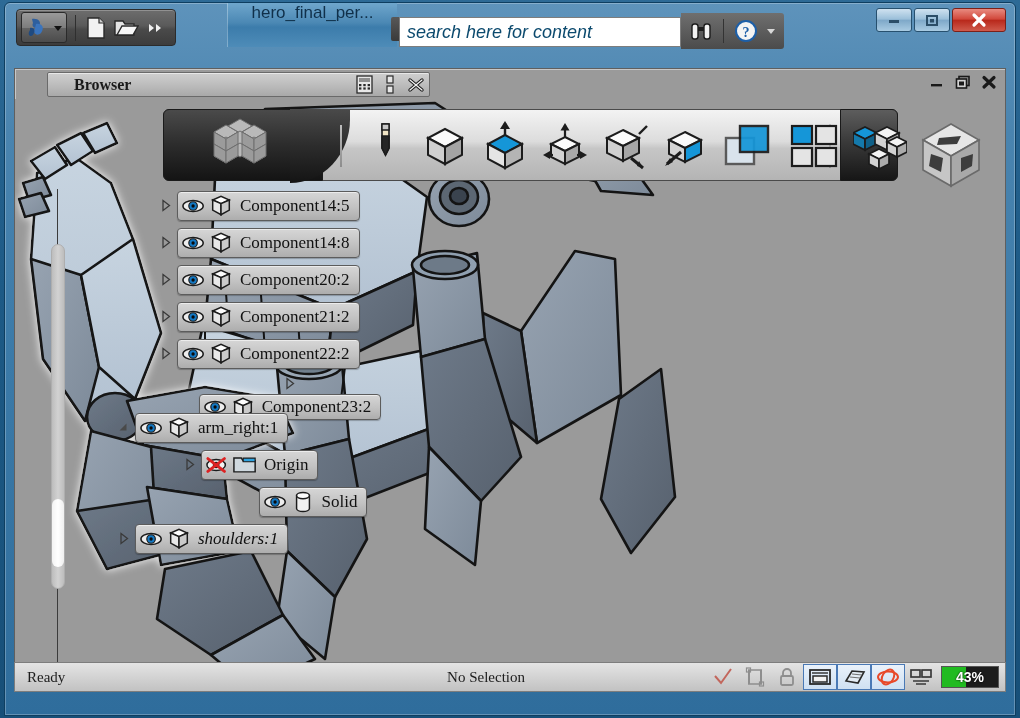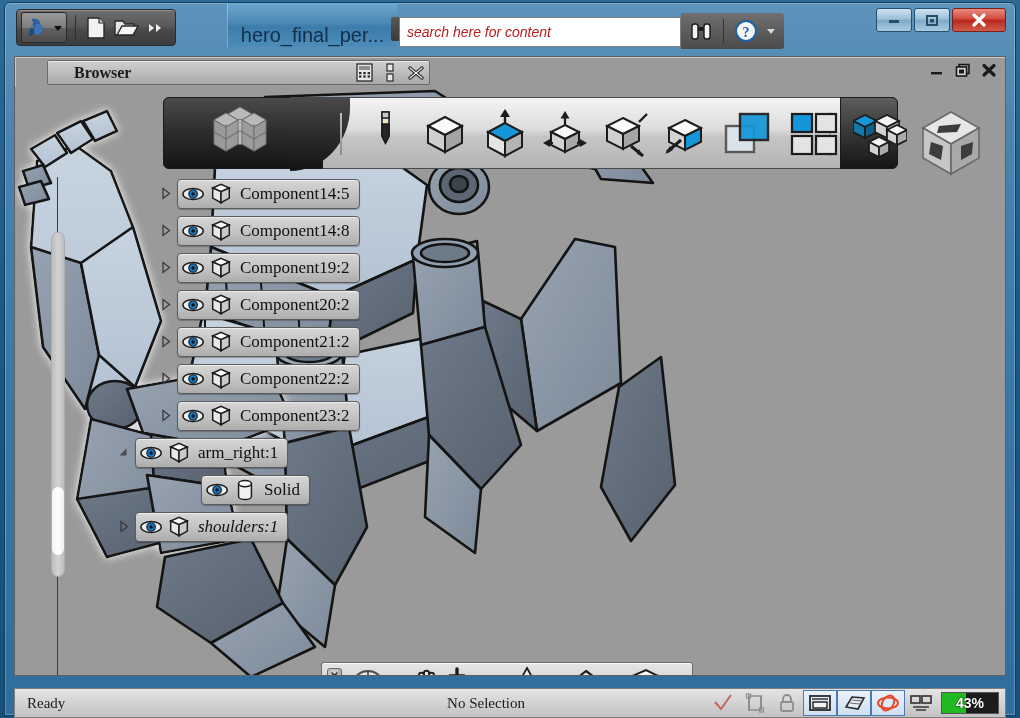--- a/index.html
+++ b/index.html
@@ -43,35 +43,35 @@
     cursor:pointer;
   }
   .qat-sep { width:1px; height:26px; background:#2f2f2f; margin:0 5px; }
   .qat-icon {
     width:30px; height:30px; display:flex; align-items:center; justify-content:center;
     cursor:pointer;
   }
   .title-tab {
     position:absolute; left:222px; top:0px; width:170px; height:44px;
     background: linear-gradient(180deg,#6fa6cc 0%,#4b88b4 45%,#3c7cab 55%,#4e8cb8 100%);
-    display:flex; align-items:flex-end; justify-content:center;
-    font-size:20px; color:#10304a; font-weight:400;
+    display:flex; align-items:flex-start; justify-content:center;
+    font-size:17px; color:#10304a; font-weight:400;
     border-left:1px solid rgba(255,255,255,.3);
   }
   .title-arrow {
     position:absolute; left:386px; top:14px; width:22px; height:24px;
     background: linear-gradient(180deg,#585858,#3a3a3a);
     display:flex; align-items:center; justify-content:center;
     border-radius:2px; cursor:pointer;
   }
   .searchbox {
     position:absolute; left:394px; top:14px; width:282px; height:30px;
     background:#fff; border:1px solid #7d7d7d;
     display:flex; align-items:center; padding-left:7px;
-    font-style:italic; font-size:14px; color:#b91c1c;
+    font-style:italic; font-size:18px; color:#0c4a6e;
   }
   .search-tools {
     position:absolute; left:676px; top:10px; height:36px;
     display:flex; align-items:center;
     background: linear-gradient(180deg,#6f6f6f,#4b4b4b);
     border-radius:0 3px 3px 0; padding:0 6px; gap:4px;
   }
   .mini-sep { width:1px; height:24px; background:#333; margin:0 4px;}
   .tb-mini { width:28px; height:28px; display:flex; align-items:center; justify-content:center; cursor:pointer;}
   .wincontrols { position:absolute; right:9px; top:5px; display:flex; gap:2px; }
@@ -81,21 +81,21 @@
     display:flex; align-items:center; justify-content:center; cursor:pointer;
   }
   .wc.close {
     width:54px;
     background: linear-gradient(180deg,#e88b80 0%,#d2493c 45%,#b9291c 52%,#cf5a4c 100%);
     border-color:#7b2018;
   }
 
   
   .client {
-    position:absolute; left:14px; top:56px; width:992px; height:620px;
+    position:absolute; left:14px; top:68px; width:992px; height:620px;
     background:#9a9a9a;
     border:1px solid #5f5f5f;
     box-shadow: inset 1px 1px 0 #c8c8c8;
     overflow:hidden;
   }
 
   
   .doc-header {
     position:absolute; left:0; top:0; width:100%; height:30px;
   }
@@ -190,21 +190,21 @@
     position:absolute; left:5px; top:5px; width:15px; height:15px; border-radius:3px;
     background: radial-gradient(circle at 40% 35%, #d9d9d9, #9a9a9a);
     border:1px solid #6a6a6a; display:flex; align-items:center; justify-content:center;
     cursor:pointer;
   }
   .nav-item { height:40px; display:flex; align-items:center; cursor:pointer; }
   .nav-caret { width:14px; height:40px; display:flex; align-items:end; justify-content:center; padding-bottom:10px; cursor:pointer;}
 
   
   .statusbar {
-    position:absolute; left:14px; top:688px; width:992px; height:30px;
+    position:absolute; left:14px; top:662px; width:992px; height:30px;
     background: linear-gradient(180deg,#e4e4e4 0%,#d3d3d3 50%,#c2c2c2 100%);
     border:1px solid #7d7d7d;
     display:flex; align-items:center;
     font-size:15px; color:#1c1c1c;
     font-family:"Liberation Serif", serif;
   }
   .sb-ready { padding-left:12px; width:300px; }
   .sb-sel { width:210px; text-align:right; }
   .sb-right { margin-left:auto; display:flex; align-items:center; height:28px; }
   .sb-ico { width:32px; height:26px; display:flex; align-items:center; justify-content:center; cursor:pointer;}
@@ -685,21 +685,21 @@
     <circle cx="12" cy="10" r="1.8" fill="#0b0b0b"></circle>
   </svg>
             </span>
             <span class="ico">
               <svg width="24" height="23" viewBox="0 0 26 24">
     <path d="M4 6 L13 2 L22 6 L13 10 Z" fill="#fdfdfd" stroke="#1c1c1c" stroke-width="1.6"></path>
     <path d="M4 6 L4 17 L13 22 L13 10 Z" fill="#e8e8e8" stroke="#1c1c1c" stroke-width="1.6"></path>
     <path d="M13 10 L13 22 L22 17 L22 6 Z" fill="#cacaca" stroke="#1c1c1c" stroke-width="1.6"></path>
   </svg>
             </span>
-            <span class="nm">Component19:2</span>
+            <span class="nm">Component20:2</span>
           </div>
         </div>
         <div class="tree-row" style="padding-left: 42px;">
           <div class="expander">
             <svg width="12" height="13" viewBox="0 0 12 13">
     <path d="M3 1.5 L9.5 6.5 L3 11.5 Z" fill="none" stroke="#3a3a3a" stroke-width="1.3"></path>
   </svg>
           </div>
           <div class="node">
             <span class="ico">
@@ -709,21 +709,21 @@
     <circle cx="12" cy="10" r="1.8" fill="#0b0b0b"></circle>
   </svg>
             </span>
             <span class="ico">
               <svg width="24" height="23" viewBox="0 0 26 24">
     <path d="M4 6 L13 2 L22 6 L13 10 Z" fill="#fdfdfd" stroke="#1c1c1c" stroke-width="1.6"></path>
     <path d="M4 6 L4 17 L13 22 L13 10 Z" fill="#e8e8e8" stroke="#1c1c1c" stroke-width="1.6"></path>
     <path d="M13 10 L13 22 L22 17 L22 6 Z" fill="#cacaca" stroke="#1c1c1c" stroke-width="1.6"></path>
   </svg>
             </span>
-            <span class="nm">Component20:2</span>
+            <span class="nm">Component21:2</span>
           </div>
         </div>
         <div class="tree-row" style="padding-left: 42px;">
           <div class="expander">
             <svg width="12" height="13" viewBox="0 0 12 13">
     <path d="M3 1.5 L9.5 6.5 L3 11.5 Z" fill="none" stroke="#3a3a3a" stroke-width="1.3"></path>
   </svg>
           </div>
           <div class="node">
             <span class="ico">
@@ -733,48 +733,24 @@
     <circle cx="12" cy="10" r="1.8" fill="#0b0b0b"></circle>
   </svg>
             </span>
             <span class="ico">
               <svg width="24" height="23" viewBox="0 0 26 24">
     <path d="M4 6 L13 2 L22 6 L13 10 Z" fill="#fdfdfd" stroke="#1c1c1c" stroke-width="1.6"></path>
     <path d="M4 6 L4 17 L13 22 L13 10 Z" fill="#e8e8e8" stroke="#1c1c1c" stroke-width="1.6"></path>
     <path d="M13 10 L13 22 L22 17 L22 6 Z" fill="#cacaca" stroke="#1c1c1c" stroke-width="1.6"></path>
   </svg>
             </span>
-            <span class="nm">Component21:2</span>
-          </div>
-        </div>
-        <div class="tree-row" style="padding-left: 42px;">
-          <div class="expander">
-            <svg width="12" height="13" viewBox="0 0 12 13">
-    <path d="M3 1.5 L9.5 6.5 L3 11.5 Z" fill="none" stroke="#3a3a3a" stroke-width="1.3"></path>
-  </svg>
-          </div>
-          <div class="node">
-            <span class="ico">
-              <svg width="24" height="20" viewBox="0 0 26 20">
-    <ellipse cx="12" cy="10" rx="11" ry="6" fill="#ededed" stroke="#1c1c1c" stroke-width="1.6"></ellipse>
-    <circle cx="12" cy="10" r="4.6" fill="#1479c4" stroke="#1c1c1c" stroke-width="1.3"></circle>
-    <circle cx="12" cy="10" r="1.8" fill="#0b0b0b"></circle>
-  </svg>
-            </span>
-            <span class="ico">
-              <svg width="24" height="23" viewBox="0 0 26 24">
-    <path d="M4 6 L13 2 L22 6 L13 10 Z" fill="#fdfdfd" stroke="#1c1c1c" stroke-width="1.6"></path>
-    <path d="M4 6 L4 17 L13 22 L13 10 Z" fill="#e8e8e8" stroke="#1c1c1c" stroke-width="1.6"></path>
-    <path d="M13 10 L13 22 L22 17 L22 6 Z" fill="#cacaca" stroke="#1c1c1c" stroke-width="1.6"></path>
-  </svg>
-            </span>
             <span class="nm">Component22:2</span>
           </div>
         </div>
-        <div class="tree-row" style="padding-left: 42px;">
+        <div class="tree-row" style="padding-left: 42px; flex-direction: column;">
           <div class="expander">
             <svg width="12" height="13" viewBox="0 0 12 13">
     <path d="M3 1.5 L9.5 6.5 L3 11.5 Z" fill="none" stroke="#3a3a3a" stroke-width="1.3"></path>
   </svg>
           </div>
           <div class="node">
             <span class="ico">
               <svg width="24" height="20" viewBox="0 0 26 20">
     <ellipse cx="12" cy="10" rx="11" ry="6" fill="#ededed" stroke="#1c1c1c" stroke-width="1.6"></ellipse>
     <circle cx="12" cy="10" r="4.6" fill="#1479c4" stroke="#1c1c1c" stroke-width="1.3"></circle>
@@ -809,20 +785,43 @@
               <svg width="24" height="23" viewBox="0 0 26 24">
     <path d="M4 6 L13 2 L22 6 L13 10 Z" fill="#fdfdfd" stroke="#1c1c1c" stroke-width="1.6"></path>
     <path d="M4 6 L4 17 L13 22 L13 10 Z" fill="#e8e8e8" stroke="#1c1c1c" stroke-width="1.6"></path>
     <path d="M13 10 L13 22 L22 17 L22 6 Z" fill="#cacaca" stroke="#1c1c1c" stroke-width="1.6"></path>
   </svg>
             </span>
             <span class="nm">arm_right:1</span>
           </div>
         </div>
         <div class="tree-row" style="padding-left: 66px;">
+          <div class="expander">
+            <svg width="12" height="13" viewBox="0 0 12 13">
+    <path d="M3 1.5 L9.5 6.5 L3 11.5 Z" fill="none" stroke="#3a3a3a" stroke-width="1.3"></path>
+  </svg>
+          </div>
+          <div class="node">
+            <span class="ico">
+              <svg width="24" height="20" viewBox="0 0 26 20">
+      <ellipse cx="11" cy="10" rx="10" ry="6" fill="#f2f2f2" stroke="#1c1c1c" stroke-width="1.6"></ellipse>
+      <circle cx="11" cy="10" r="3.6" fill="#1c1c1c"></circle>
+      <path d="M2 3 L20 17 M20 3 L2 17" stroke="#dd2222" stroke-width="3" stroke-linecap="round"></path>
+    </svg>
+            </span>
+            <span class="ico">
+              <svg width="24" height="21" viewBox="0 0 26 22">
+      <path d="M1 4 H9 L11 7 H24 V19 H1 Z" fill="#cfd8de" stroke="#1c1c1c" stroke-width="1.6"></path>
+      <path d="M11 4 H24 V8 H11 Z" fill="#2ea3e0" stroke="#1c1c1c" stroke-width="1.3"></path>
+    </svg>
+            </span>
+            <span class="nm">Origin</span>
+          </div>
+        </div>
+        <div class="tree-row" style="padding-left: 66px; justify-content: center;">
           <div class="expander"></div>
           <div class="node">
             <span class="ico">
               <svg width="24" height="20" viewBox="0 0 26 20">
     <ellipse cx="12" cy="10" rx="11" ry="6" fill="#ededed" stroke="#1c1c1c" stroke-width="1.6"></ellipse>
     <circle cx="12" cy="10" r="4.6" fill="#1479c4" stroke="#1c1c1c" stroke-width="1.3"></circle>
     <circle cx="12" cy="10" r="1.8" fill="#0b0b0b"></circle>
   </svg>
             </span>
             <span class="ico">

